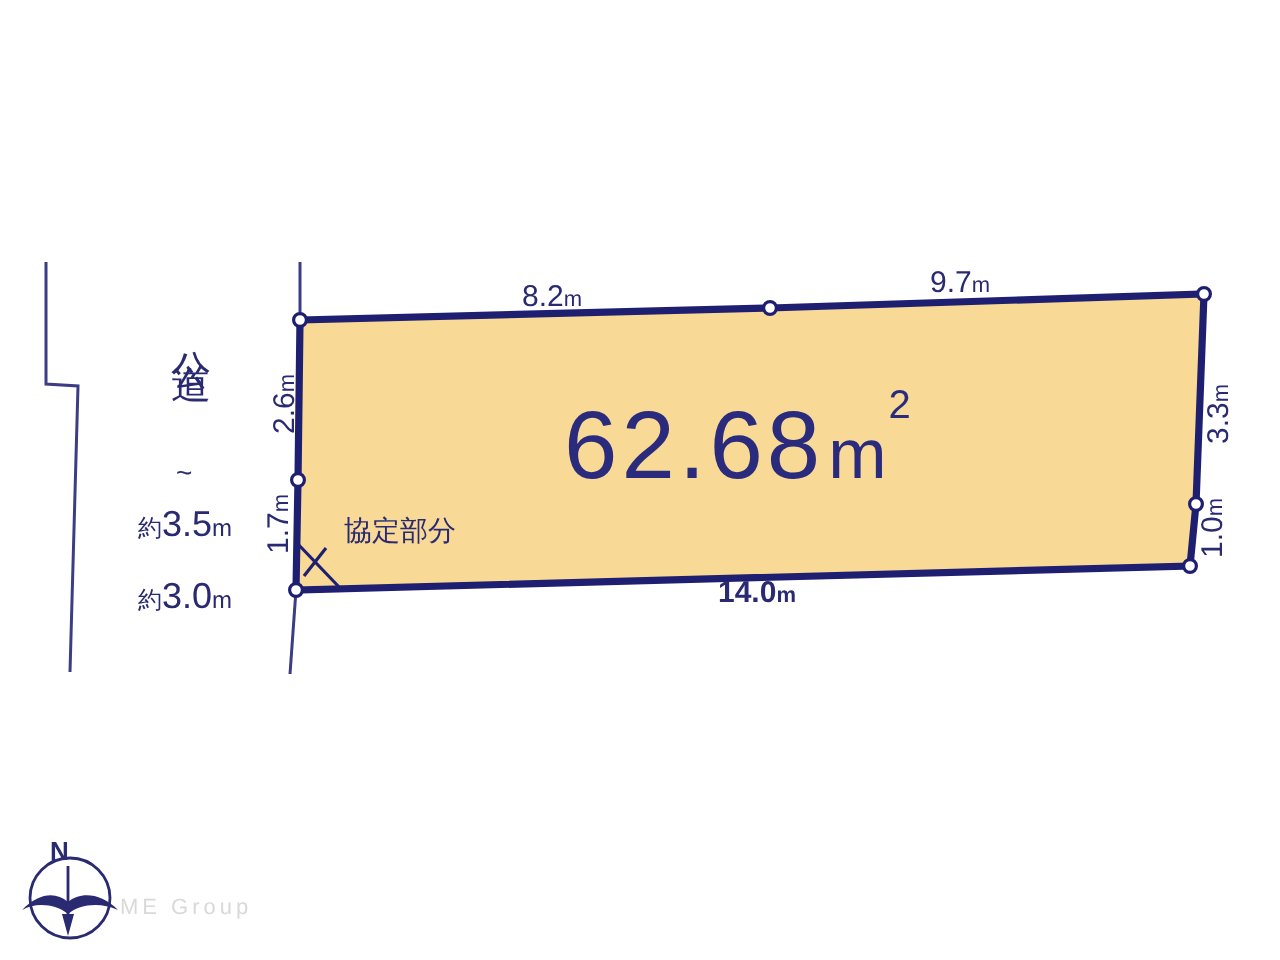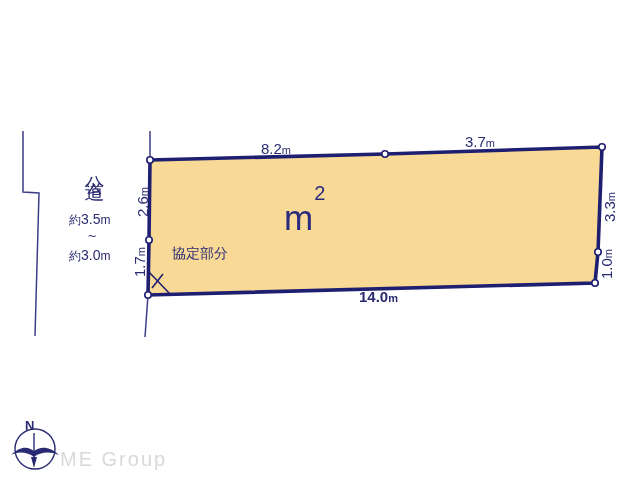--- a/index.html
+++ b/index.html
@@ -20,33 +20,33 @@
   #dim-left-upper {left:120px;top:194px;}
   #dim-left-lower {left:117px;top:254px;}
   #dim-right-upper{left:587px;top:199px;}
   #dim-right-lower{left:584px;top:256px;}
   
   .area-label{left:282px;top:200px;display:flex;align-items:baseline;color:#2b2b7e;}
   .area-label .av{font-size:48px;line-height:48px;letter-spacing:2px;}
   .area-label .au{font-size:35px;line-height:35px;margin-left:2px;}
   .area-label .asup{font-size:20px;position:relative;top:-30px;left:1px;}
   
-  .agreement{left:172px;top:245px;font-size:14px;text-align:right;}
+  .agreement{left:172px;top:257px;font-size:14px;text-align:right;}
   
   .road-name{left:82px;top:159px;font-size:20px;writing-mode:vertical-rl;text-orientation:upright;letter-spacing:7px;}
   .road-width{display:flex;align-items:baseline;}
   .road-width .p{font-size:12px;}
-  .road-width .v{font-size:14px;line-height:21px;}
+  .road-width .v{font-size:18px;line-height:21px;margin-top:43px;}
   .road-width .u{font-size:12px;}
   #road-width-min{left:69px;top:209px;}
   #road-width-max{left:69px;top:245px;}
   .road-tilde{left:88px;top:228px;font-size:14px;}
   
   .north-label{left:25px;top:418px;font-size:13px;font-weight:bold;}
-  .watermark{left:60px;top:448px;font-size:20px;letter-spacing:2px;color:#d9d9d9;}
+  .watermark{left:60px;top:448px;font-size:11px;letter-spacing:2px;color:#d9d9d9;}
 </style>
 </head>
 <body>
 
 <div class="stage">
 
   <svg width="640" height="480" viewBox="0 0 640 480">
 
     <polyline points="23,131 23,192 39,193 35,336" fill="none" stroke="#3d3d85" stroke-width="1.5"></polyline>
 
@@ -69,30 +69,31 @@
 
     <g>
       <circle cx="35" cy="449" r="20" fill="none" stroke="#2a2a72" stroke-width="1.4"></circle>
       <line x1="34" y1="433" x2="34" y2="464" stroke="#2a2a72" stroke-width="1.4"></line>
       <path d="M11,455 C20,446 28,446 34,451 C40,446 50,446 59,455 C50,451 40,452 34,457 C28,452 18,451 11,455 Z" fill="#2a2a72"></path>
       <path d="M31,457 L37,457 L34,468 Z" fill="#2a2a72"></path>
     </g>
   </svg>
 
   <div class="txt area-label">
+    <span class="av">62.68</span>
     <span class="au">m</span>
     <span class="asup">2</span>
   </div>
 
   <div class="txt dim" id="dim-top-left">
     <span class="v">8.2</span>
       <span class="u">m</span>
   </div>
   <div class="txt dim" id="dim-top-right">
-    <span class="v">3.7</span>
+    <span class="v">9.7</span>
       <span class="u">m</span>
   </div>
   <div class="txt dim dim-rot" id="dim-left-upper">
     <span class="v">2.6</span>
       <span class="u">m</span>
   </div>
   <div class="txt dim dim-rot" id="dim-left-lower">
     <span class="v">1.7</span>
       <span class="u">m</span>
   </div>

